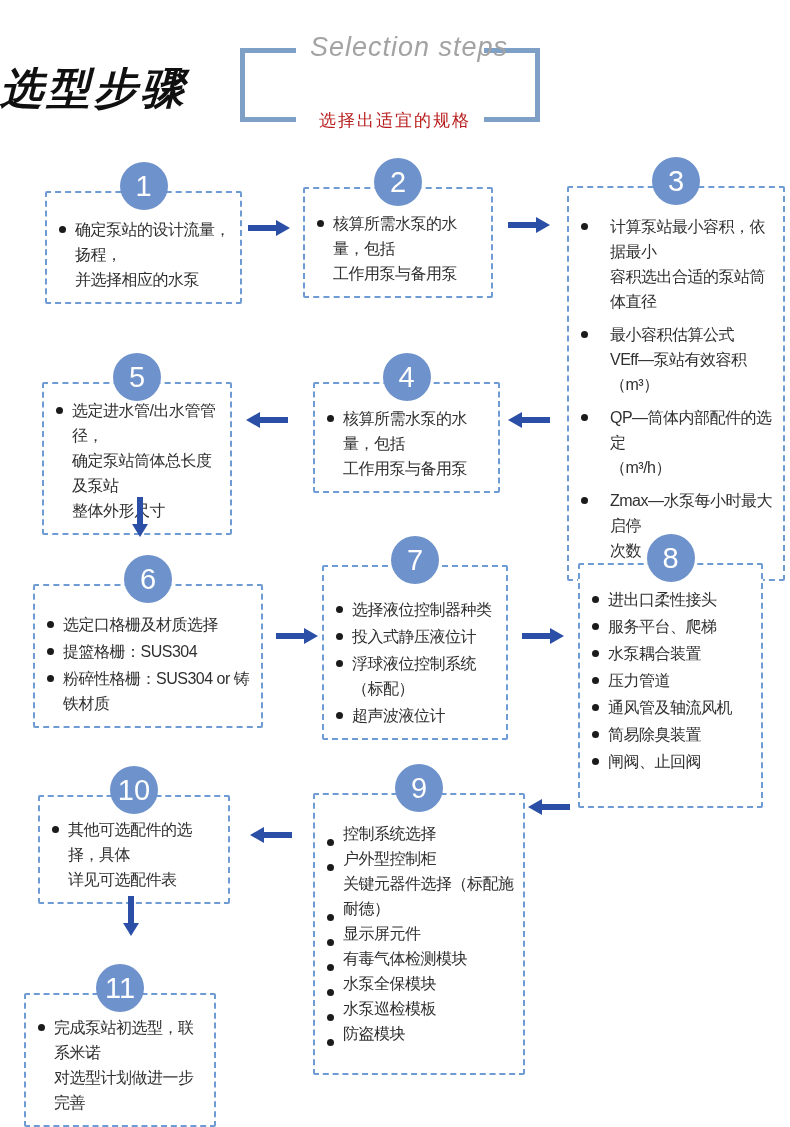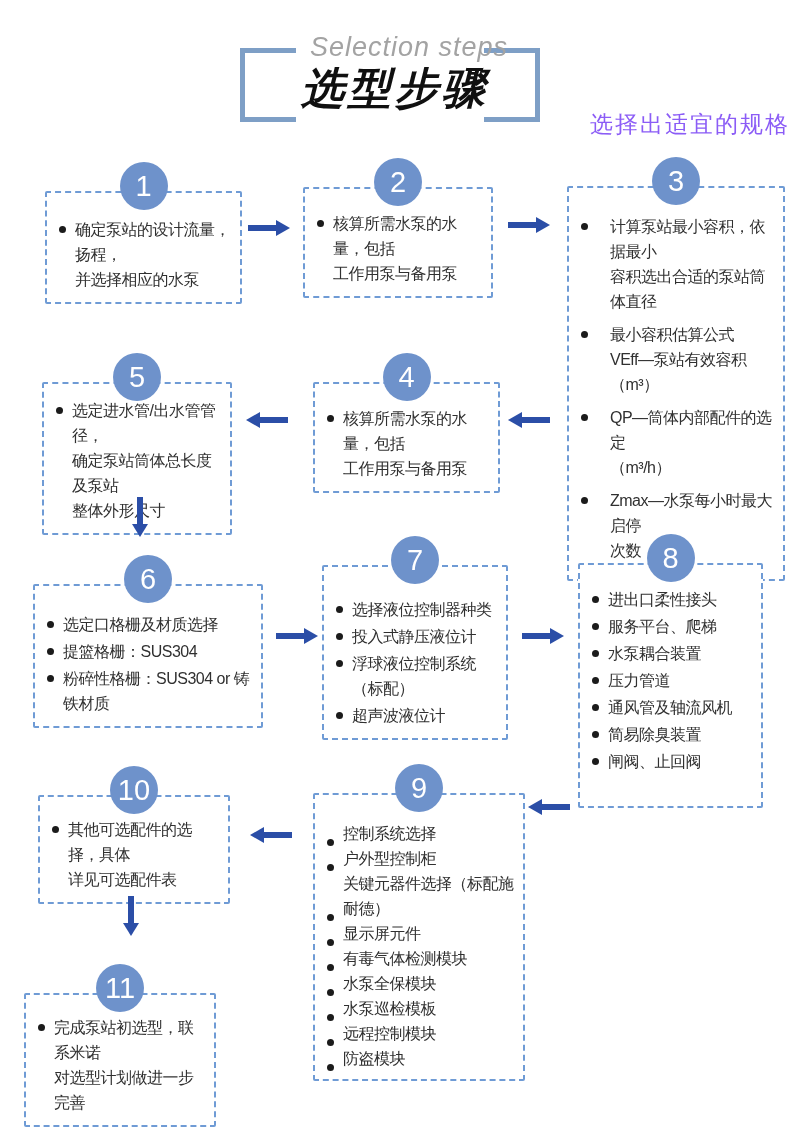--- a/index.html
+++ b/index.html
@@ -4,22 +4,22 @@
 <style>
   html,body{margin:0;padding:0;background:#ffffff;}
   body{font-family:"Liberation Sans","DejaVu Sans",sans-serif;}
   .canvas{position:relative;width:790px;height:1127px;background:#fff;overflow:hidden;}
 
   
   .bracket{position:absolute;top:48px;height:74px;box-sizing:border-box;}
   .bracket-left{left:240px;width:56px;border-left:5px solid #7e9fc6;border-top:5px solid #7e9fc6;border-bottom:5px solid #7e9fc6;}
   .bracket-right{left:484px;width:56px;border-right:5px solid #7e9fc6;border-top:5px solid #7e9fc6;border-bottom:5px solid #7e9fc6;}
   .title-en{position:absolute;left:0;right:0;top:32px;text-align:center;font-size:27px;font-style:italic;color:#a3a3a3;letter-spacing:1px;margin-left:28px;}
-  .title-zh{position:absolute;left:0;right:0;top:60px;text-align:center;font-size:43px;font-style:italic;font-weight:900;color:#101010;letter-spacing:4px;}
-  .subtitle{position:absolute;left:0;right:0;top:109px;text-align:right;font-size:23px;color:#8b5cf6;letter-spacing:2px;}
+  .title-zh{position:absolute;left:0;right:0;top:60px;text-align:left;font-size:43px;font-style:italic;font-weight:900;color:#101010;letter-spacing:4px;}
+  .subtitle{position:absolute;left:0;right:0;top:109px;text-align:center;font-size:17px;color:#b91c1c;letter-spacing:2px;}
 
   
   .step-box{position:absolute;box-sizing:border-box;border:2px dashed #6f9bd5;border-radius:2px;
             padding:22px 6px 8px 12px;background:#fff;}
   .circle{position:absolute;top:-31px;left:50%;transform:translateX(-50%);
           width:48px;height:48px;border-radius:50%;background:#6e92cb;color:#fff;
           font-size:29px;line-height:48px;text-align:center;font-weight:400;}
   .item{display:flex;margin-bottom:2px;}
   .dot{flex:none;width:7px;height:7px;border-radius:50%;background:#1b1b1b;margin:9px 9px 0 0;}
   .txt{font-size:16px;letter-spacing:-0.5px;line-height:25px;color:#303030;white-space:pre-line;}
@@ -232,24 +232,20 @@
         <div class="item">
           <span class="dot"></span>
           <span class="txt">水泵全保模块</span>
         </div>
         <div class="item">
           <span class="dot"></span>
           <span class="txt">水泵巡检模板</span>
         </div>
         <div class="item">
           <span class="dot"></span>
-          <span class="txt">远程控制模块</span>
-        </div>
-        <div class="item">
-          <span class="dot"></span>
           <span class="txt">防盗模块</span>
         </div>
       </div>
   </section>
   <section class="step-box" id="box10">
     <div class="circle">10</div>
     <div class="items">
         <div class="item">
           <span class="dot"></span>
           <span class="txt">其他可选配件的选择，具体

